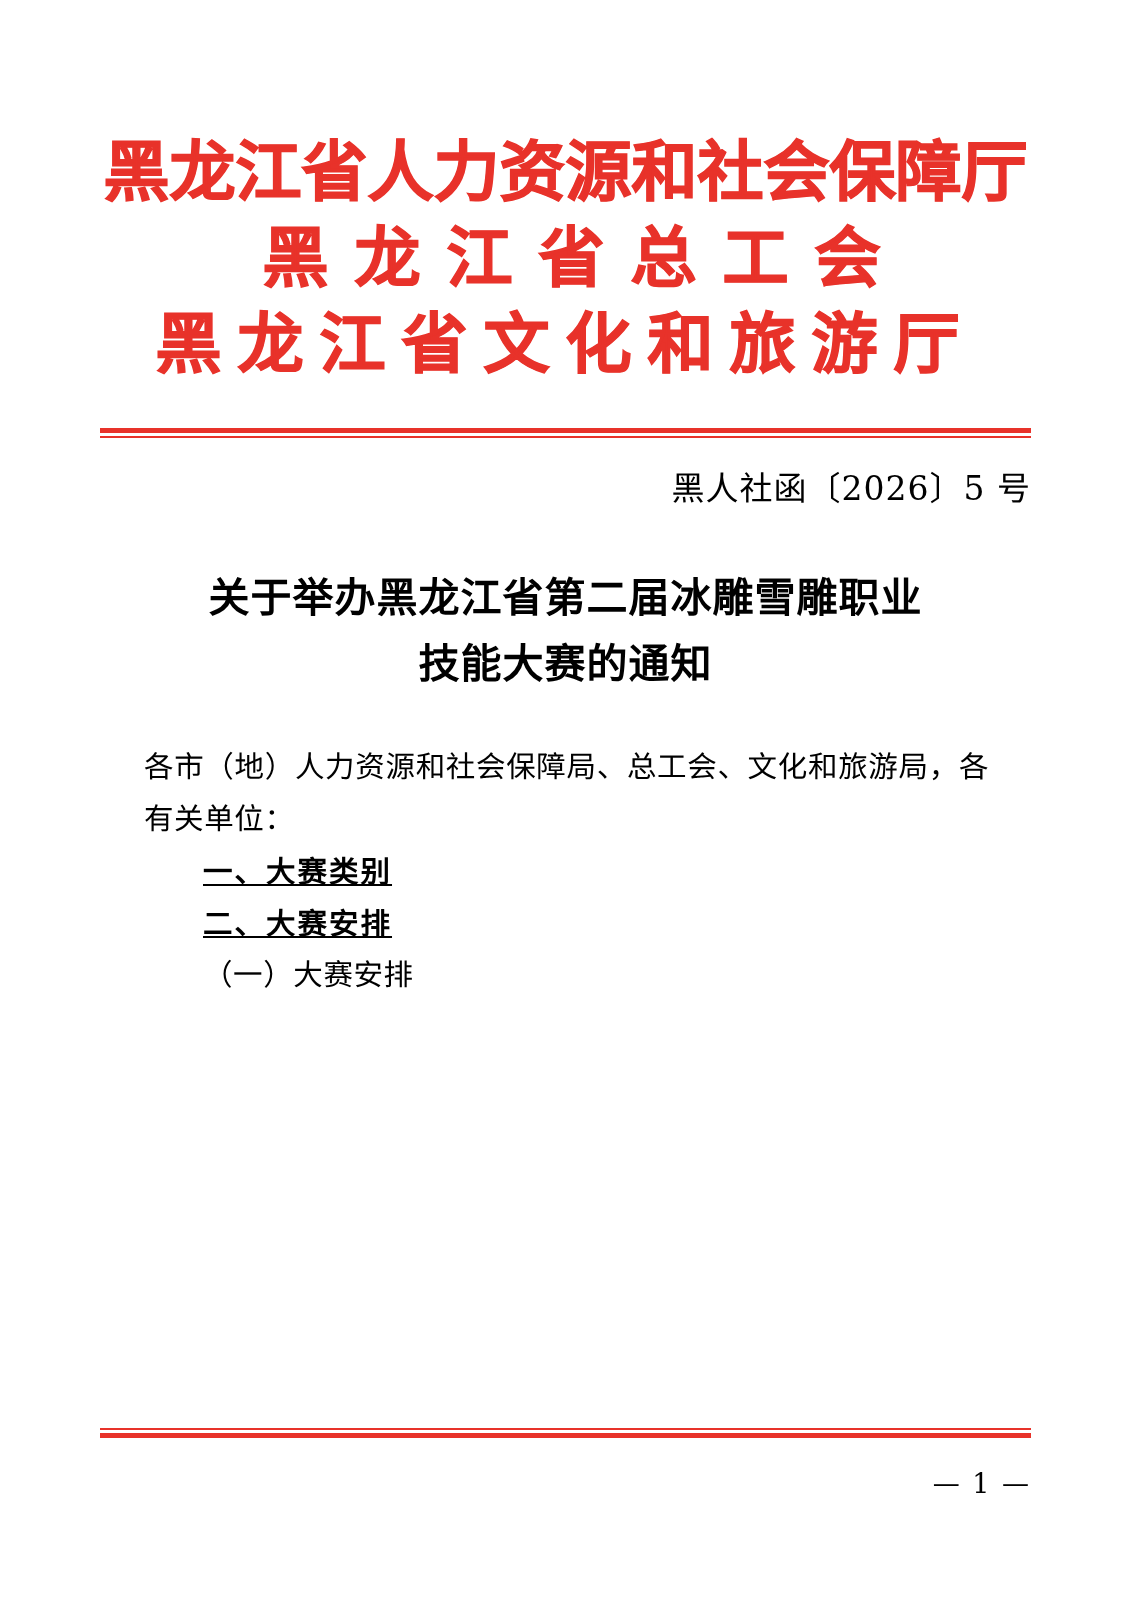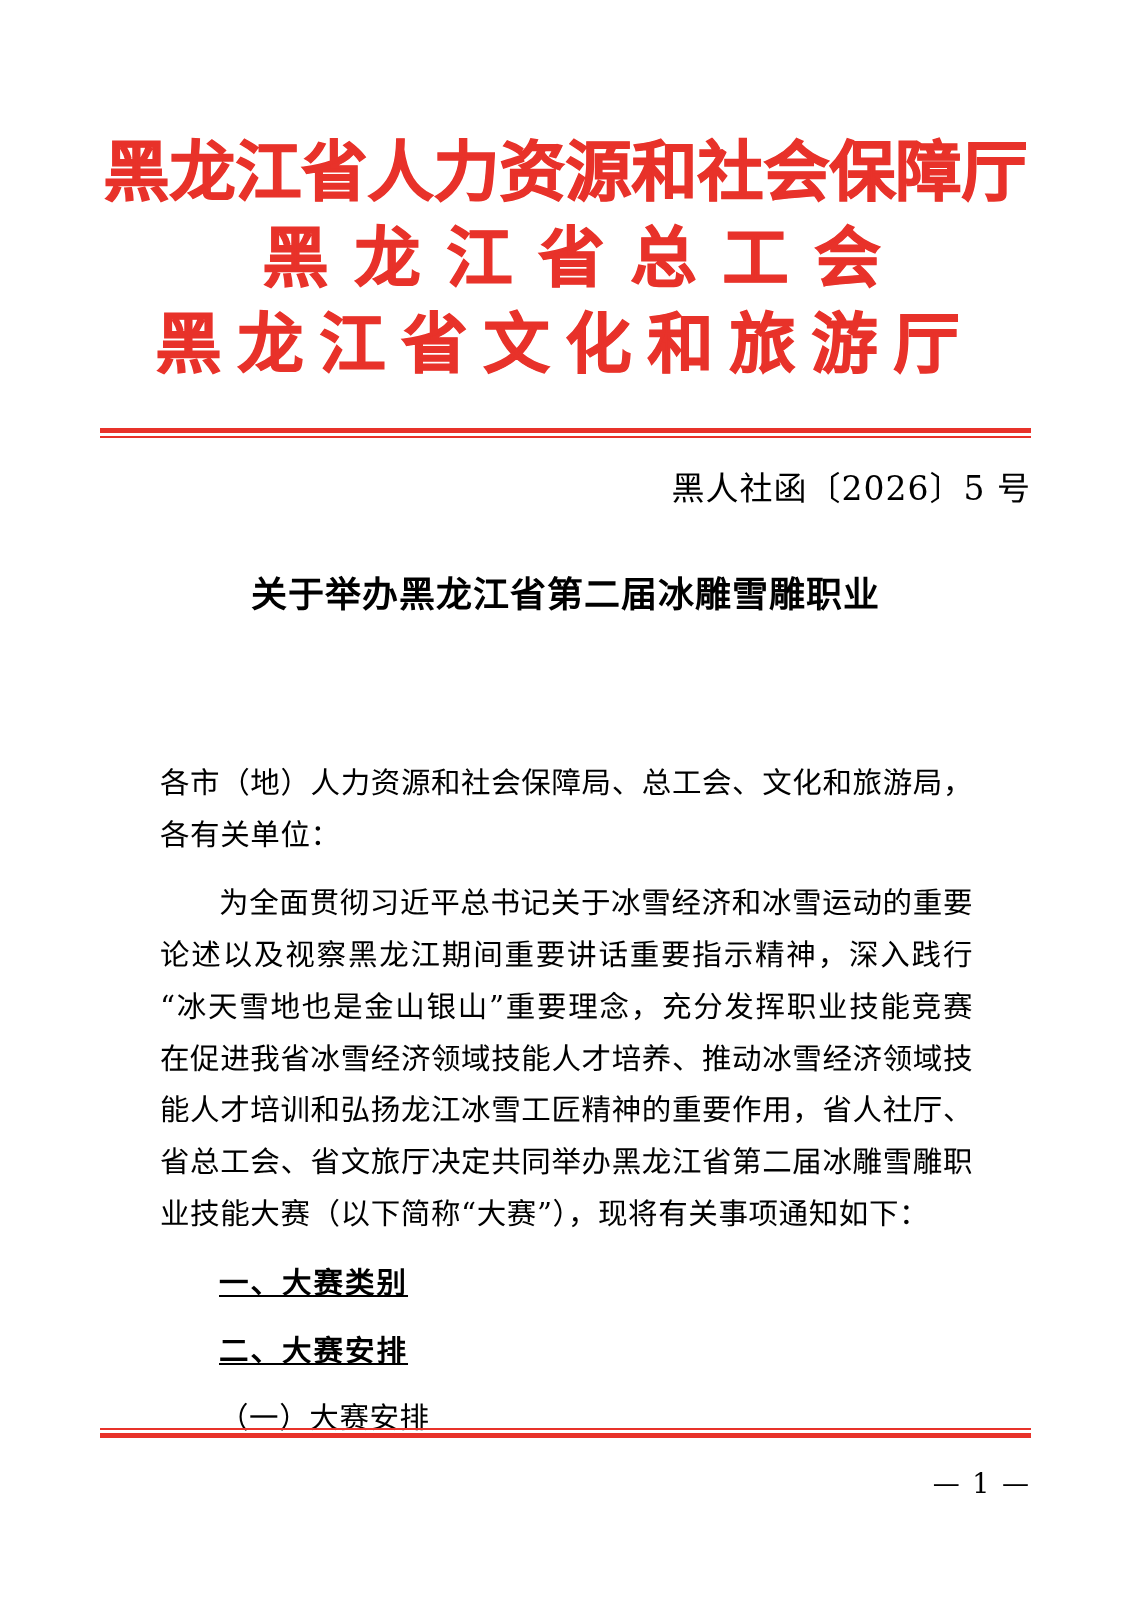--- a/index.html
+++ b/index.html
@@ -73,41 +73,41 @@
     white-space: nowrap;
   }
 
   
   .doc-title {
     position: absolute;
     left: 100px;
     top: 565px;
     width: 931px;
     text-align: center;
-    font-size: 36px;
+    font-size: 41px;
     font-weight: 700;
     line-height: 1.62;
     letter-spacing: 1px;
   }
   .doc-title .t-line { display: block; }
 
   
   .body-text {
     position: absolute;
     left: 144px;
     top: 742px;
     width: 845px;
     font-size: 29.5px;
     line-height: 1.76;
     letter-spacing: 0.6px;
     text-align: justify;
     text-justify: inter-ideograph;
   }
   .body-text p {
-    margin: 16px;
+    margin: 0;
   }
   .p-indent { text-indent: 2em; }
   .p-heading {
     text-indent: 2em;
     font-weight: 700;
     letter-spacing: 2px;
     text-decoration: underline;
   }
   .p-sub { text-indent: 2em; }
 
@@ -149,25 +149,25 @@
 
   <div class="rule-wrap" style="top: 428px;">
     <div class="rule-thick"></div>
     <div class="rule-thin"></div>
   </div>
 
   <div class="doc-number">黑人社函〔2026〕5 号</div>
 
   <div class="doc-title">
     <span class="t-line">关于举办黑龙江省第二届冰雕雪雕职业</span>
+    <span class="t-line">技能大赛的通知</span>
   </div>
 
   <div class="body-text">
     <p>各市（地）人力资源和社会保障局、总工会、文化和旅游局，各有关单位：</p>
-    <p class="p-indent">为全面贯彻习近平总书记关于冰雪经济和冰雪运动的重要论述以及视察黑龙江期间重要讲话重要指示精神，深入践行“冰天雪地也是金山银山”重要理念，充分发挥职业技能竞赛在促进我省冰雪经济领域技能人才培养、推动冰雪经济领域技能人才培训和弘扬龙江冰雪工匠精神的重要作用，省人社厅、省总工会、省文旅厅决定共同举办黑龙江省第二届冰雕雪雕职业技能大赛（以下简称“大赛”），现将有关事项通知如下：</p>
     <p class="p-heading">一、大赛类别</p>
     <p class="p-heading">二、大赛安排</p>
     <p class="p-sub">（一）大赛安排</p>
   </div>
 
   <div class="footer-rules">
     <div class="rule-thin-top"></div>
     <div class="rule-thick-bot"></div>
   </div>
   <div class="page-number">— 1 —</div>

